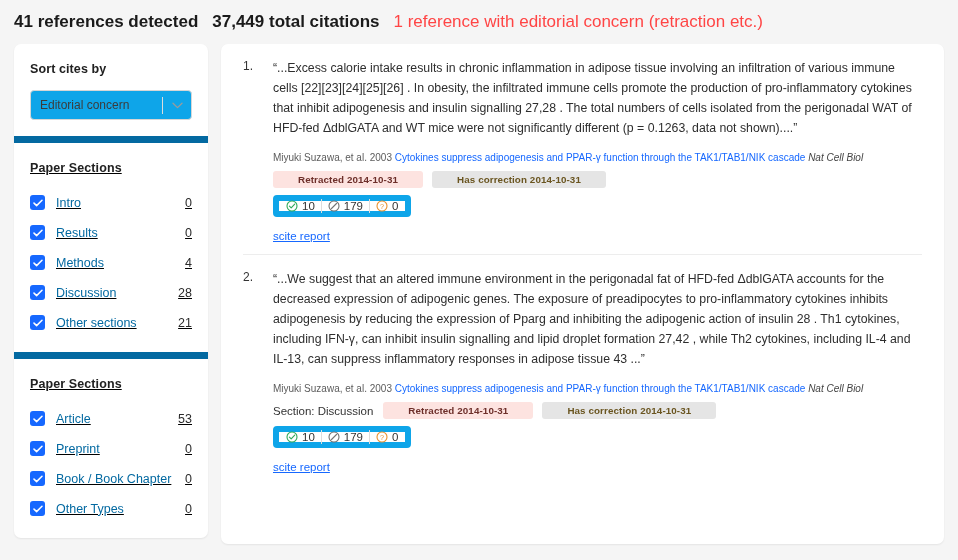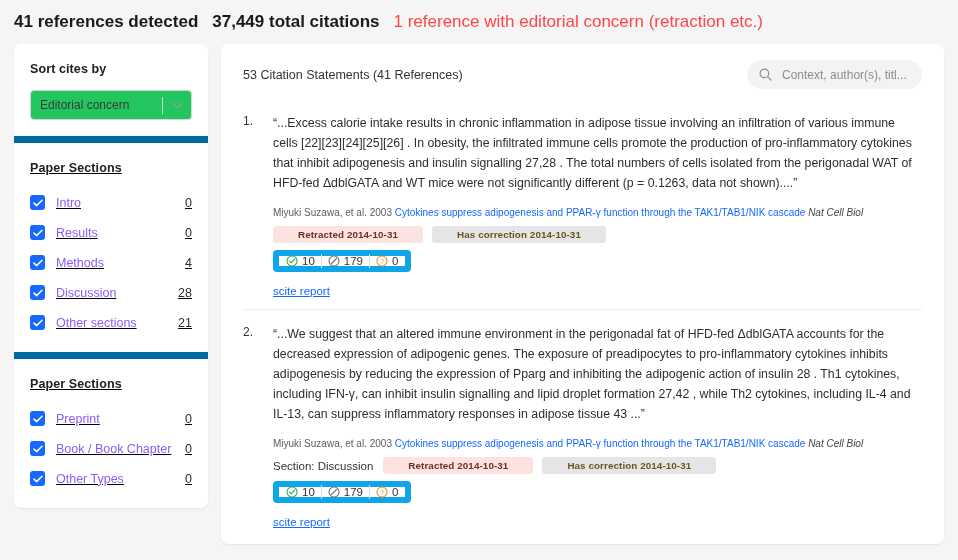--- a/index.html
+++ b/index.html
@@ -53,21 +53,21 @@
     margin: 0 0 14px 0;
     letter-spacing: .1px;
   }
   .select-wrap {
     position: relative;
     border: 1px solid #d6d6d6;
     border-radius: 4px;
     height: 30px;
     display: flex;
     align-items: center;
-    background: #22c55e;
+    background: #0ea5e9;
   }
   .select-value {
     font-size: 12px;
     color: #3c3c3c;
     padding-left: 9px;
     flex: 1;
     white-space: nowrap;
     overflow: hidden;
   }
   .select-sep { width: 1px; height: 17px; background: #dcdcdc; }
@@ -92,21 +92,21 @@
     background: #1668ff;
     border-radius: 3px;
     display: flex;
     align-items: center;
     justify-content: center;
     margin-right: 11px;
   }
   .chk svg { display: block; }
   .chk-label {
     font-size: 12.5px;
-    color: #8b5cf6;
+    color: #0369a1;
     flex: 1;
     white-space: nowrap;
   }
   .chk-count {
     font-size: 12.5px;
     color: #2b2b2b;
     text-align: right;
     min-width: 14px;
   }
 
@@ -313,20 +313,29 @@
           <span class="chk-count">21</span>
         </div>
 
       </div>
     </div>
 
     <div class="side-block">
       <div class="side-title">Paper Sections</div>
       <div>
 
+        <div class="chk-row">
+          <span class="chk">
+            <svg width="10" height="8" viewBox="0 0 10 8">
+                <path d="M1 4.1 L3.6 6.6 L9 1.2" fill="none" stroke="#ffffff" stroke-width="1.5" stroke-linecap="round" stroke-linejoin="round"></path>
+              </svg>
+          </span>
+          <span class="chk-label">Article</span>
+          <span class="chk-count">53</span>
+        </div>
 
         <div class="chk-row">
           <span class="chk">
             <svg width="10" height="8" viewBox="0 0 10 8">
                 <path d="M1 4.1 L3.6 6.6 L9 1.2" fill="none" stroke="#ffffff" stroke-width="1.5" stroke-linecap="round" stroke-linejoin="round"></path>
               </svg>
           </span>
           <span class="chk-label">Preprint</span>
           <span class="chk-count">0</span>
         </div>
@@ -351,32 +360,20 @@
           <span class="chk-count">0</span>
         </div>
 
       </div>
     </div>
 
   </aside>
 
   <section class="main">
 
-    <div class="main-head">
-      <span class="main-head-title">53 Citation Statements (41 References)</span>
-      <div class="search-box">
-        <span>
-          <svg width="13" height="13" viewBox="0 0 13 13">
-              <circle cx="5.4" cy="5.4" r="4.3" fill="none" stroke="#8d8d8d" stroke-width="1.2"></circle>
-              <line x1="8.6" y1="8.6" x2="12" y2="12" stroke="#8d8d8d" stroke-width="1.2" stroke-linecap="round"></line>
-            </svg>
-        </span>
-        <input class="search-input" type="text" placeholder="Context, author(s), titl..." style="">
-      </div>
-    </div>
 
     <div class="cites">
 
       <div class="cite">
         <div class="cite-num">1.</div>
         <div class="cite-body">
           <p class="cite-text">“...Excess calorie intake results in chronic inflammation in adipose tissue involving an infiltration of various immune cells [22][23][24][25][26] . In obesity, the infiltrated immune cells promote the production of pro-inflammatory cytokines that inhibit adipogenesis and insulin signalling 27,28 . The total numbers of cells isolated from the perigonadal WAT of HFD-fed ΔdblGATA and WT mice were not significantly different (p = 0.1263, data not shown)....”</p>
           <div class="cite-meta">
             <span class="meta-authors">Miyuki Suzawa, et al. 2003</span>
             <a class="meta-title" href="#">Cytokines suppress adipogenesis and PPAR-γ function through the TAK1/TAB1/NIK cascade</a>

